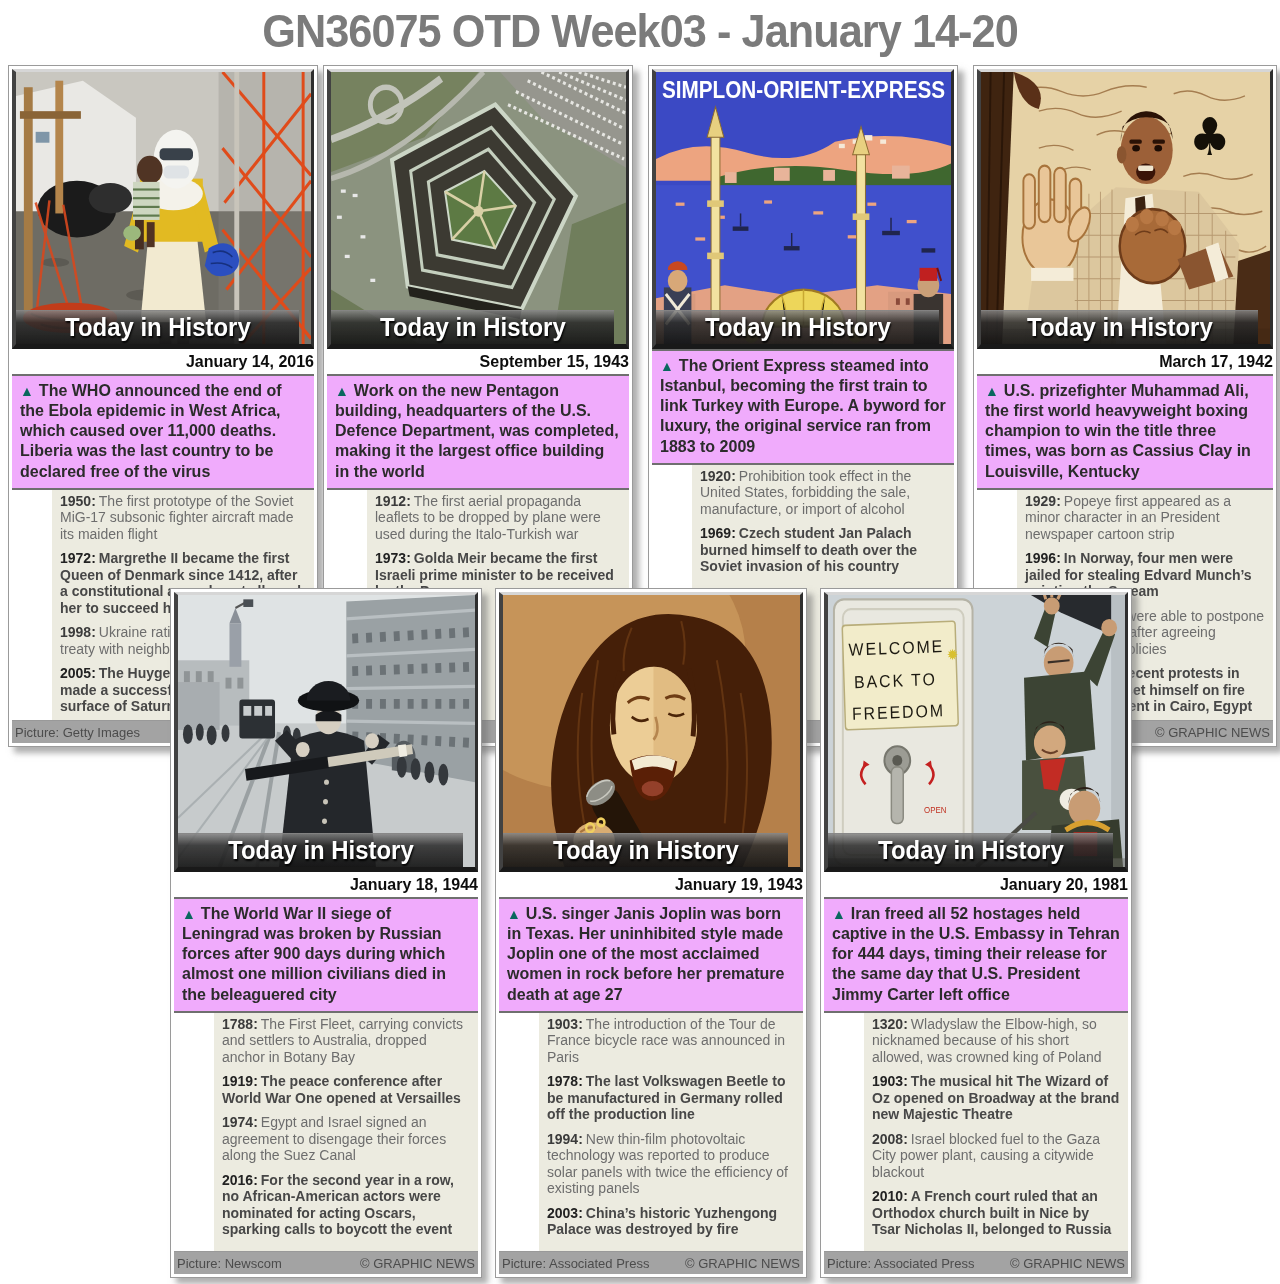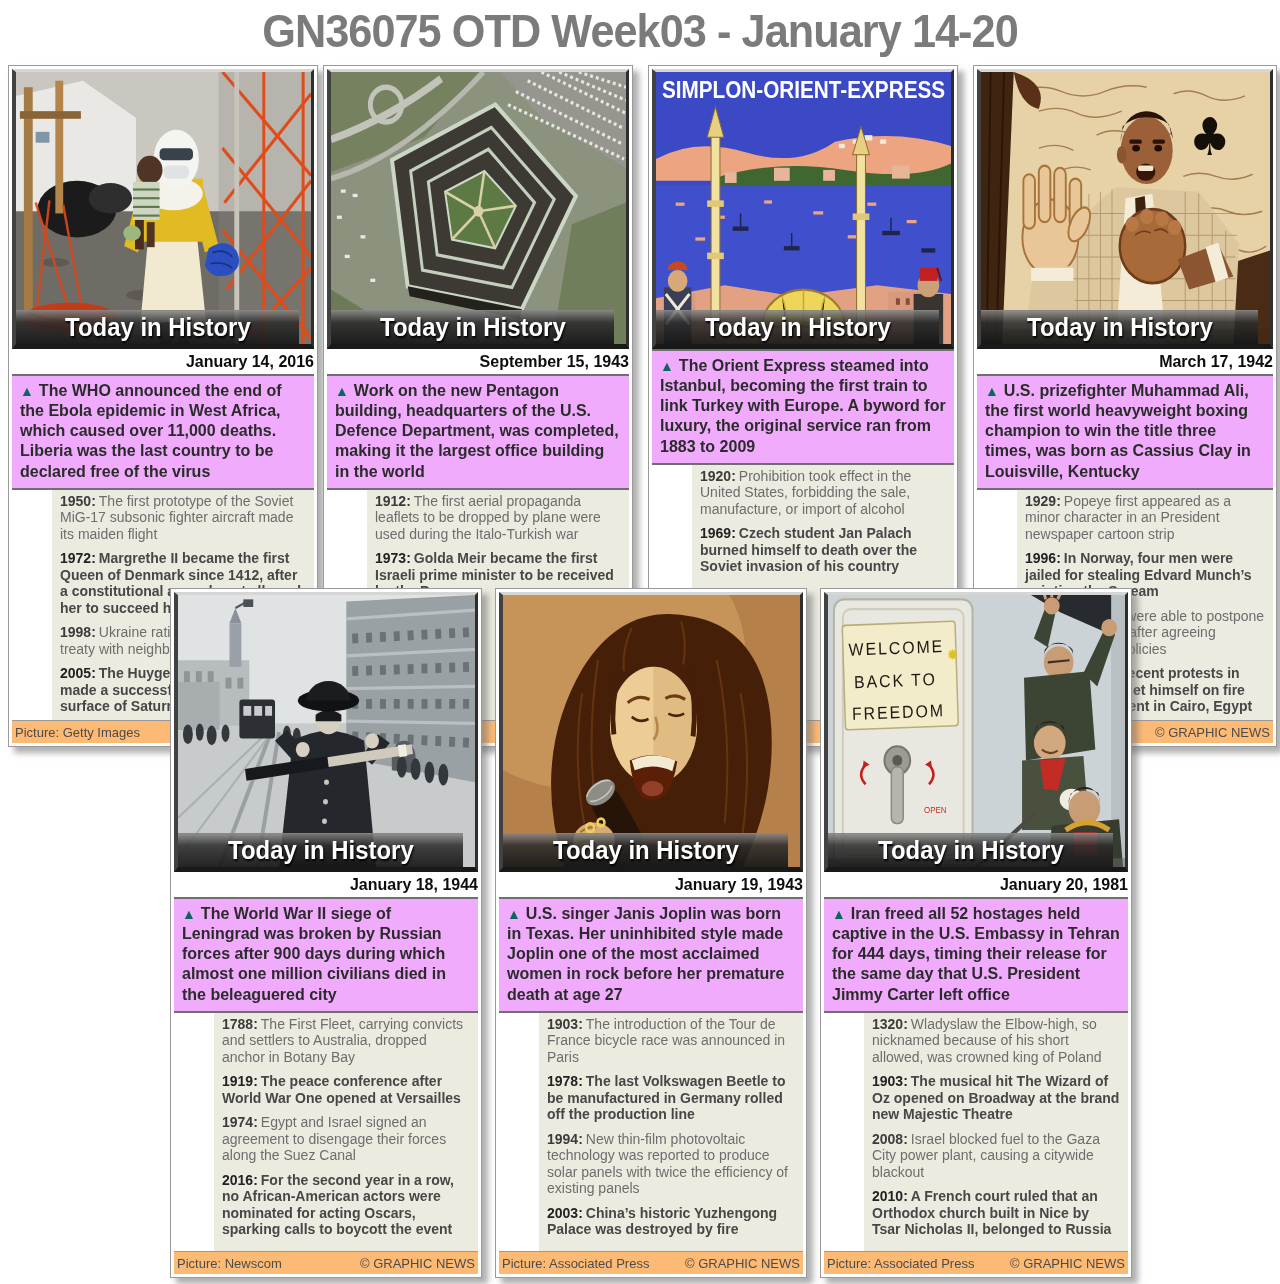--- a/index.html
+++ b/index.html
@@ -29,21 +29,21 @@
   .lead{background:#f0abfc;border-top:2px solid #6f6f6f;border-bottom:2px solid #6f6f6f;
     padding:5px 8px 6px 8px;font-weight:bold;font-size:16px;line-height:1.26;
     color:#2b2b2b;flex:none;}
   .tri{color:#0a675e;margin-right:5px;font-size:14px;}
   .entries{background:#ecebe0;padding:3px 8px;flex:1 1 auto;overflow:hidden;margin-left:40px;}
   .entry{font-size:14px;line-height:1.18;margin-bottom:8px;color:#6d6d6d;}
   .entry:last-child{margin-bottom:0;}
   .entry .yr{font-weight:bold;color:#3b3b3b;margin-right:3px;}
   .entry.bold{font-weight:bold;color:#474747;}
   .entry.bold .yr{color:#222;}
-  .footer{flex:none;height:22px;background:#fdba74;border-top:1px solid #999;
+  .footer{flex:none;height:22px;background:#a3a3a3;border-top:1px solid #999;
     display:flex;justify-content:space-between;align-items:center;
     font-size:13px;color:#4c4c4c;padding:0 3px;}
 </style>
 </head>
 <body>
 
 <div class="page-title">GN36075 OTD Week03 - January 14-20</div>
 
 <div id="panels-root">
     <div class="panel top pos0">

